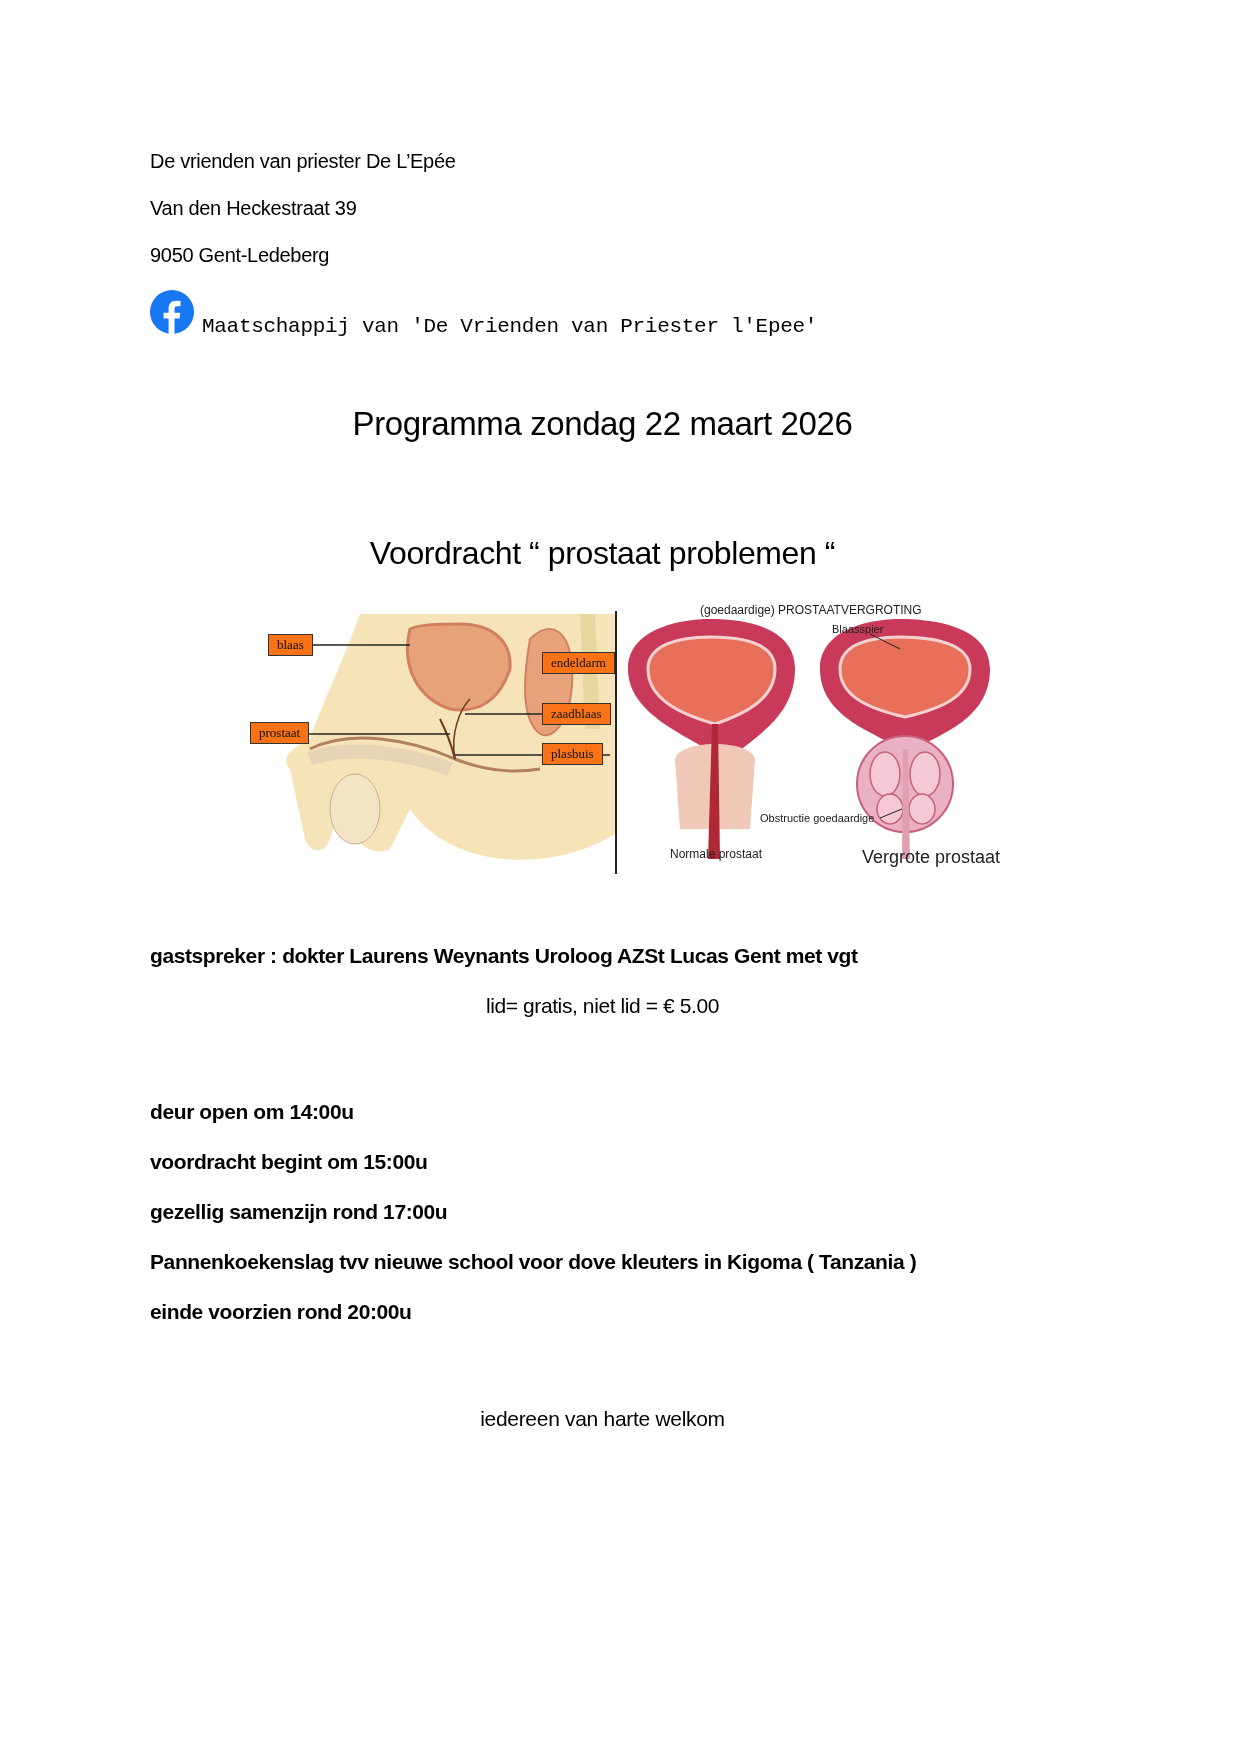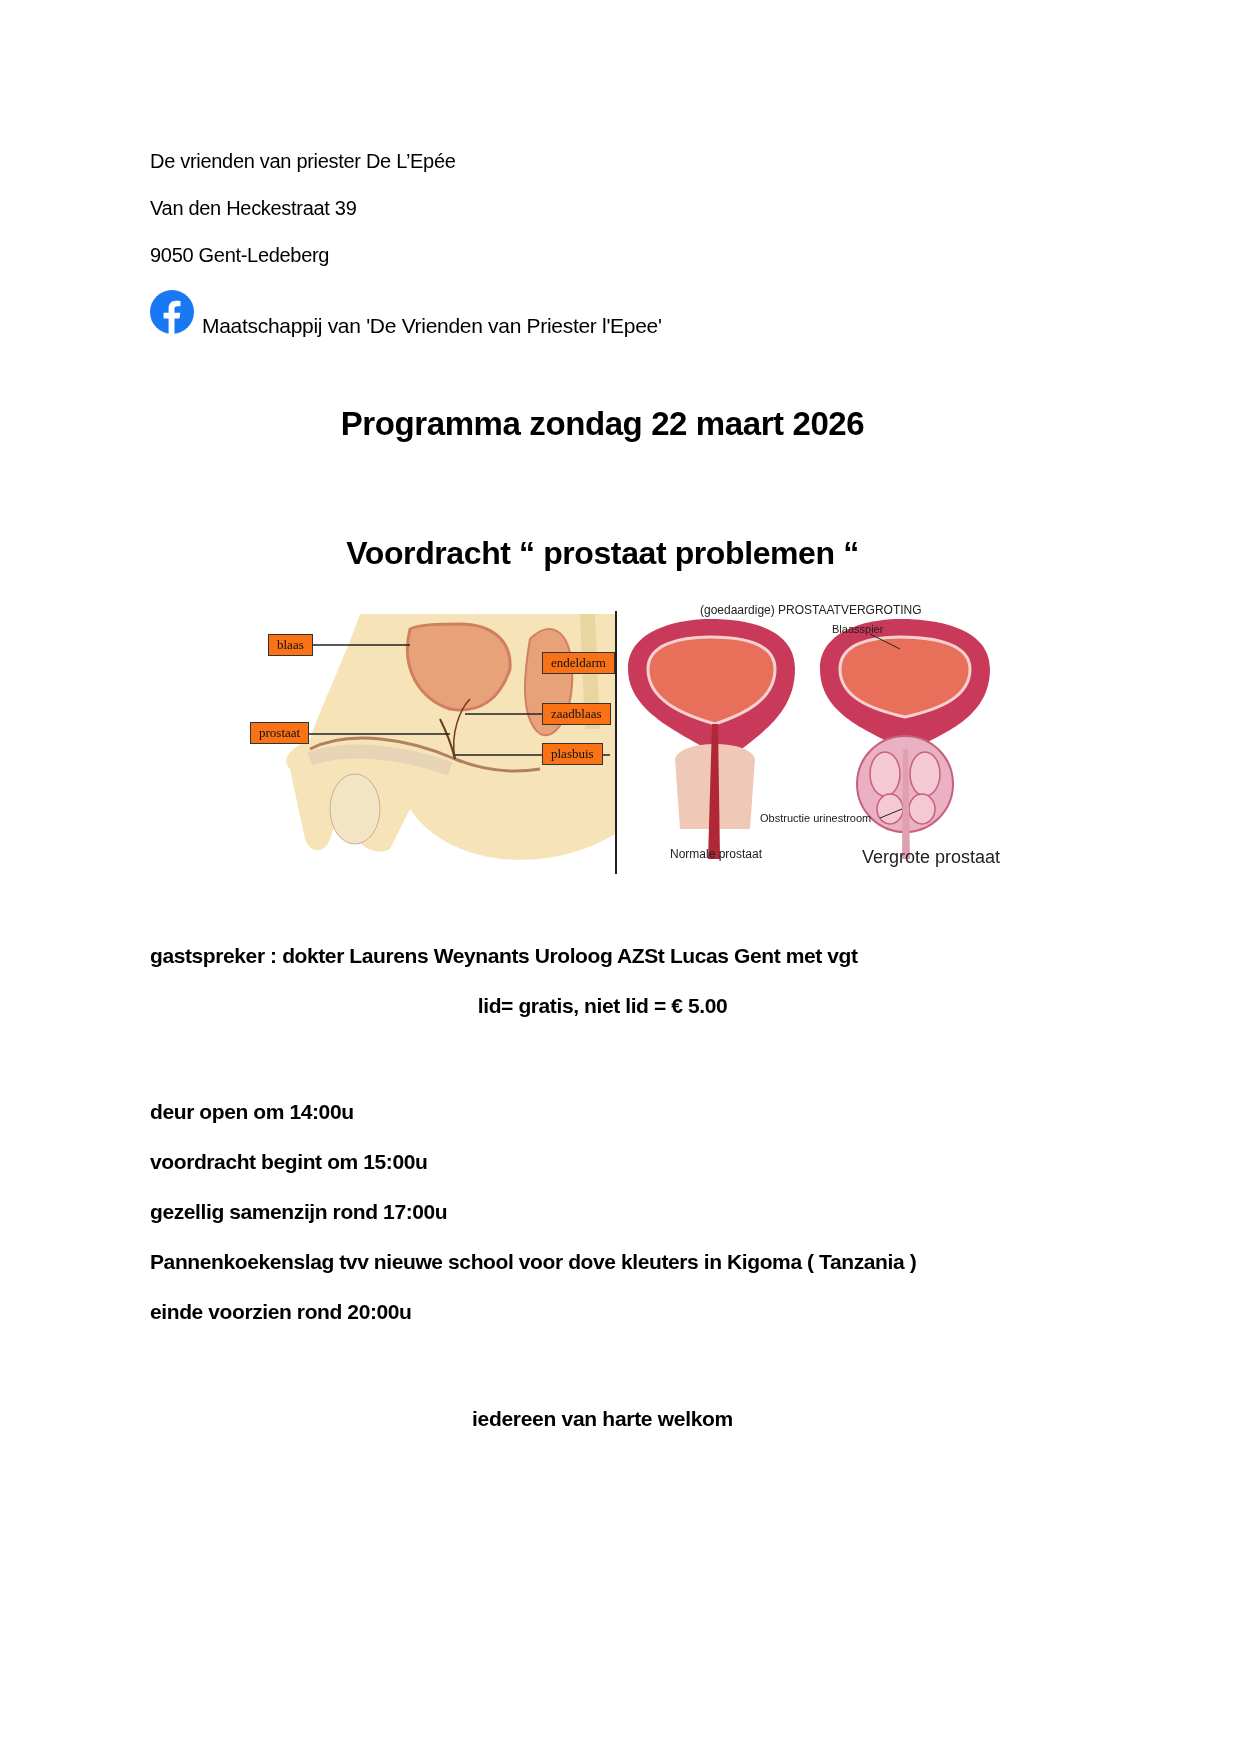--- a/index.html
+++ b/index.html
@@ -1,23 +1,23 @@
 <!DOCTYPE html>
 <html><head>
 <meta charset="utf-8">
 <style>
   html, body { margin: 0; padding: 0; background: #ffffff; }
   body { width: 1241px; height: 1755px; position: relative; overflow: hidden;
          font-family: "Liberation Sans", sans-serif; color: #000; }
   .abs { position: absolute; white-space: nowrap; }
   .addr { left: 150px; font-size: 20px; font-weight: normal; letter-spacing: -0.3px; }
-  .fb-row { left: 150px; top: 290px; display: flex; align-items: flex-end; }
+  .fb-row { left: 150px; top: 290px; display: flex; align-items: flex-end; font-family: Liberation Mono, monospace; }
   .fb-icon { width: 44px; height: 44px; }
   .fb-text { font-size: 21px; margin-left: 8px; margin-bottom: -4px; letter-spacing: -0.3px; }
-  .center { left: 0; width: 1205px; text-align: center; font-weight: bold; }
+  .center { left: 0; width: 1205px; text-align: center; font-weight: normal; }
   .h1 { font-size: 33px; letter-spacing: -0.4px; }
   .h2 { font-size: 32px; letter-spacing: -0.4px; }
   .body-line { left: 150px; font-size: 21px; font-weight: bold; letter-spacing: -0.4px; }
   .welcome { font-size: 21px; letter-spacing: -0.3px; }
 
   .figure { position: absolute; left: 250px; top: 609px; width: 742px; height: 265px; }
   .divider { position: absolute; left: 365px; top: 2px; width: 2px; height: 263px; background: #222; }
   .lbl { position: absolute; font-family: "Liberation Serif", serif; font-size: 13px;
          background: #f97316; border: 1.5px solid #333; padding: 2px 8px; color: #111; }
   .cap { position: absolute; font-size: 11px; color: #222; white-space: nowrap; }
@@ -78,21 +78,21 @@
   <div class="divider"></div>
 
   <div class="lbl" style="left:18px;top:25px">blaas</div>
   <div class="lbl" style="left:292px;top:43px">endeldarm</div>
   <div class="lbl" style="left:292px;top:94px">zaadblaas</div>
   <div class="lbl" style="left:0px;top:113px">prostaat</div>
   <div class="lbl" style="left:292px;top:134px">plasbuis</div>
 
   <div class="cap" style="left:450px;top:-6px;font-size:12px">(goedaardige) PROSTAATVERGROTING</div>
   <div class="cap" style="left:582px;top:14px">Blaasspier</div>
-  <div class="cap" style="left:510px;top:203px">Obstructie urinestroom</div>
+  <div class="cap" style="left:510px;top:203px">Obstructie goedaardige</div>
   <div class="cap" style="left:420px;top:238px;font-size:12px">Normale prostaat</div>
   <div class="cap" style="left:612px;top:238px;font-size:18px">Vergrote prostaat</div>
 </div>
 
 <div class="abs body-line" style="top:944px">gastspreker : dokter  Laurens Weynants  Uroloog AZSt Lucas Gent  met vgt</div>
 <div class="abs center" style="top:994px;font-size:21px;letter-spacing:-0.4px">lid= gratis, niet lid = € 5.00</div>
 
 <div class="abs body-line" style="top:1100px">deur open om 14:00u</div>
 <div class="abs body-line" style="top:1150px">voordracht begint om 15:00u</div>
 <div class="abs body-line" style="top:1200px">gezellig samenzijn  rond 17:00u</div>

